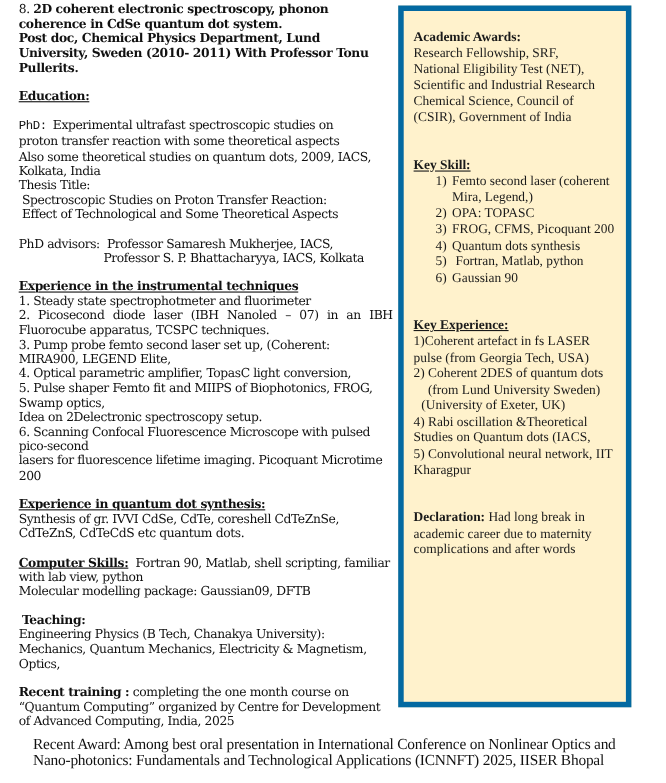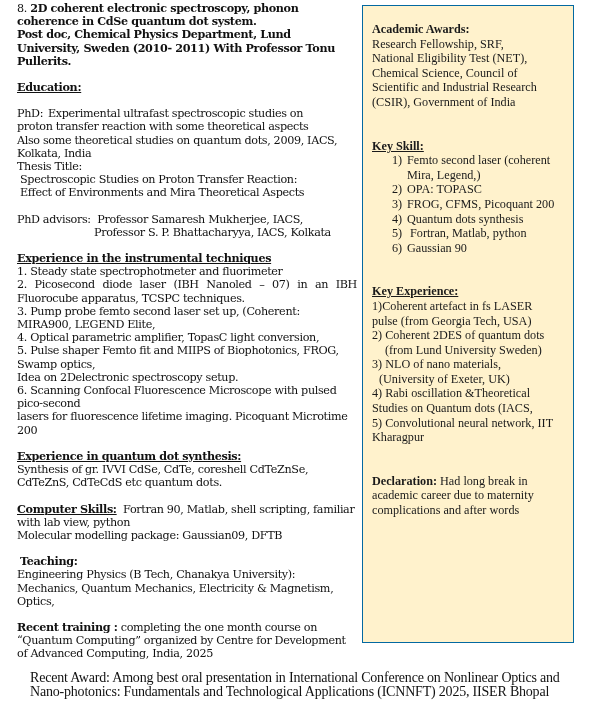--- a/index.html
+++ b/index.html
@@ -7,27 +7,27 @@
   .left {
     position: absolute; left: 17px; top: 2px; width: 340px;
     font-family: "DejaVu Serif", serif; font-size: 11.2px; line-height: 13.2px;
     letter-spacing: -0.35px;
   }
   .left p { margin: 0; }
   .b { font-weight: bold; }
   .u { text-decoration: underline; }
   .gap { height: 13px; }
   .ind { padding-left: 77px; }
-  .tab { display: inline-block; width: 31px; }
+  .tab { display: inline-block; width: 31px; font-family: Liberation Mono, monospace; }
   .jus { text-align: justify; text-align-last: left; }
   .sp1 { padding-left: 3px; }
 
   .box {
     position: absolute; left: 362px; top: 5px; width: 212px; height: 638px;
-    background: #fff2cc; border: 1px solid #0369a1; box-sizing: border-box;
+    background: #fff2cc; border: 5px solid #0369a1; box-sizing: border-box;
     font-family: "Liberation Serif", serif; font-size: 12.2px; line-height: 14.6px;
     padding: 16px 0 0 9px; color: #1a1a1a;
   }
   .box p { margin: 0; }
   .box .blk { margin-bottom: 29px; }
   .box ol { margin: 0; padding: 0; list-style: none; }
   .box ol li { position: relative; padding-left: 35px; }
   .box ol li .num { position: absolute; left: 20px; }
   .box .hang { padding-left: 13px; }
   .box .hang2 { padding-left: 7px; }
@@ -57,21 +57,21 @@
 
   <section>
     <p class="b u">Education:</p>
     <div class="gap"></div>
     <p><span class="tab">PhD:</span><span>Experimental ultrafast spectroscopic studies on</span></p>
     <p>proton transfer reaction with some theoretical aspects</p>
     <p>Also some theoretical studies on quantum dots, 2009,  IACS,</p>
     <p>Kolkata, India</p>
     <p>Thesis Title:</p>
     <p class="sp1">Spectroscopic Studies on Proton Transfer Reaction:</p>
-    <p class="sp1">Effect of Environments and Mira Theoretical Aspects</p>
+    <p class="sp1">Effect of Technological and Some Theoretical Aspects</p>
     <div class="gap"></div>
     <p><span>PhD advisors:</span>&nbsp;&nbsp;<span>Professor Samaresh Mukherjee, IACS,</span></p>
     <p class="ind">Professor S. P. Bhattacharyya, IACS, Kolkata</p>
   </section>
   <div class="gap"></div>
 
   <section>
     <p class="b u">Experience in the instrumental techniques</p>
     <p>1. Steady state spectrophotmeter and fluorimeter</p>
     <p class="jus">2. Picosecond  diode  laser (IBH  Nanoled – 07)  in  an  IBH Fluorocube   apparatus, TCSPC techniques.</p>
@@ -105,22 +105,22 @@
   <section>
     <p><span class="b">Recent training :</span> <span>completing the one month course on “Quantum Computing” organized by Centre for Development of Advanced Computing, India, 2025</span></p>
   </section>
 </div>
 
 <aside class="box">
   <div class="blk">
     <p class="b">Academic Awards:</p>
     <p>Research Fellowship, SRF,</p>
     <p>National Eligibility Test (NET),</p>
+    <p>Scientific and Industrial Research</p>
     <p>Chemical Science, Council of</p>
-    <p>Scientific and Industrial Research</p>
     <p>(CSIR), Government of India</p>
   </div>
 
   <div class="blk" style="">
     <p class="b u">Key Skill:</p>
     <ol>
       <li><span class="num">1)</span><span>Femto second laser (coherent Mira, Legend,)</span></li>
       <li><span class="num">2)</span><span>OPA: TOPASC</span></li>
       <li><span class="num">3)</span><span>FROG, CFMS, Picoquant 200</span></li>
       <li><span class="num">4)</span><span>Quantum dots synthesis</span></li>
@@ -128,21 +128,20 @@
       <li><span class="num">6)</span><span>Gaussian 90</span></li>
     </ol>
   </div>
 
   <div class="blk" style="">
     <p class="b u">Key Experience:</p>
     <p>1)Coherent artefact in fs LASER</p>
     <p>pulse (from Georgia Tech, USA)</p>
     <p>2) Coherent 2DES of quantum dots</p>
     <p class="hang">(from Lund University Sweden)</p>
-    <p>3) NLO of nano materials,</p>
     <p class="hang2">(University of Exeter, UK)</p>
     <p>4) Rabi oscillation &amp;Theoretical</p>
     <p>Studies on Quantum dots  (IACS,</p>
     <p>5) Convolutional neural network, IIT</p>
     <p>Kharagpur</p>
   </div>
 
   <div style="padding-right:13px">
     <p><span class="b">Declaration:</span> <span>Had long break in academic career due to maternity complications and after words</span></p>
   </div>

